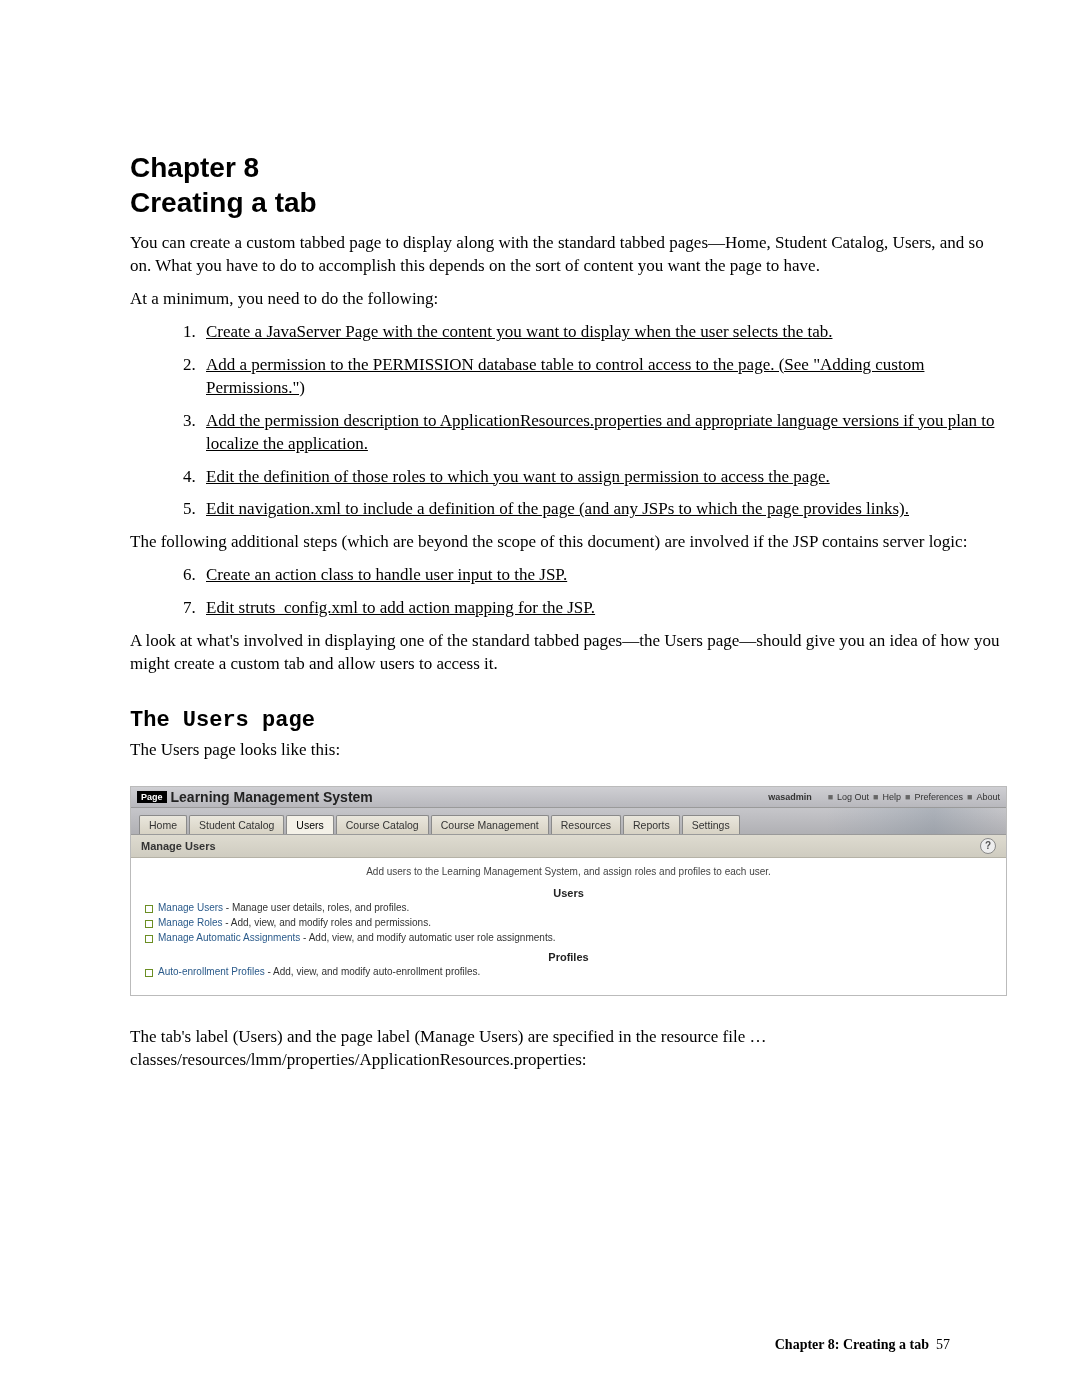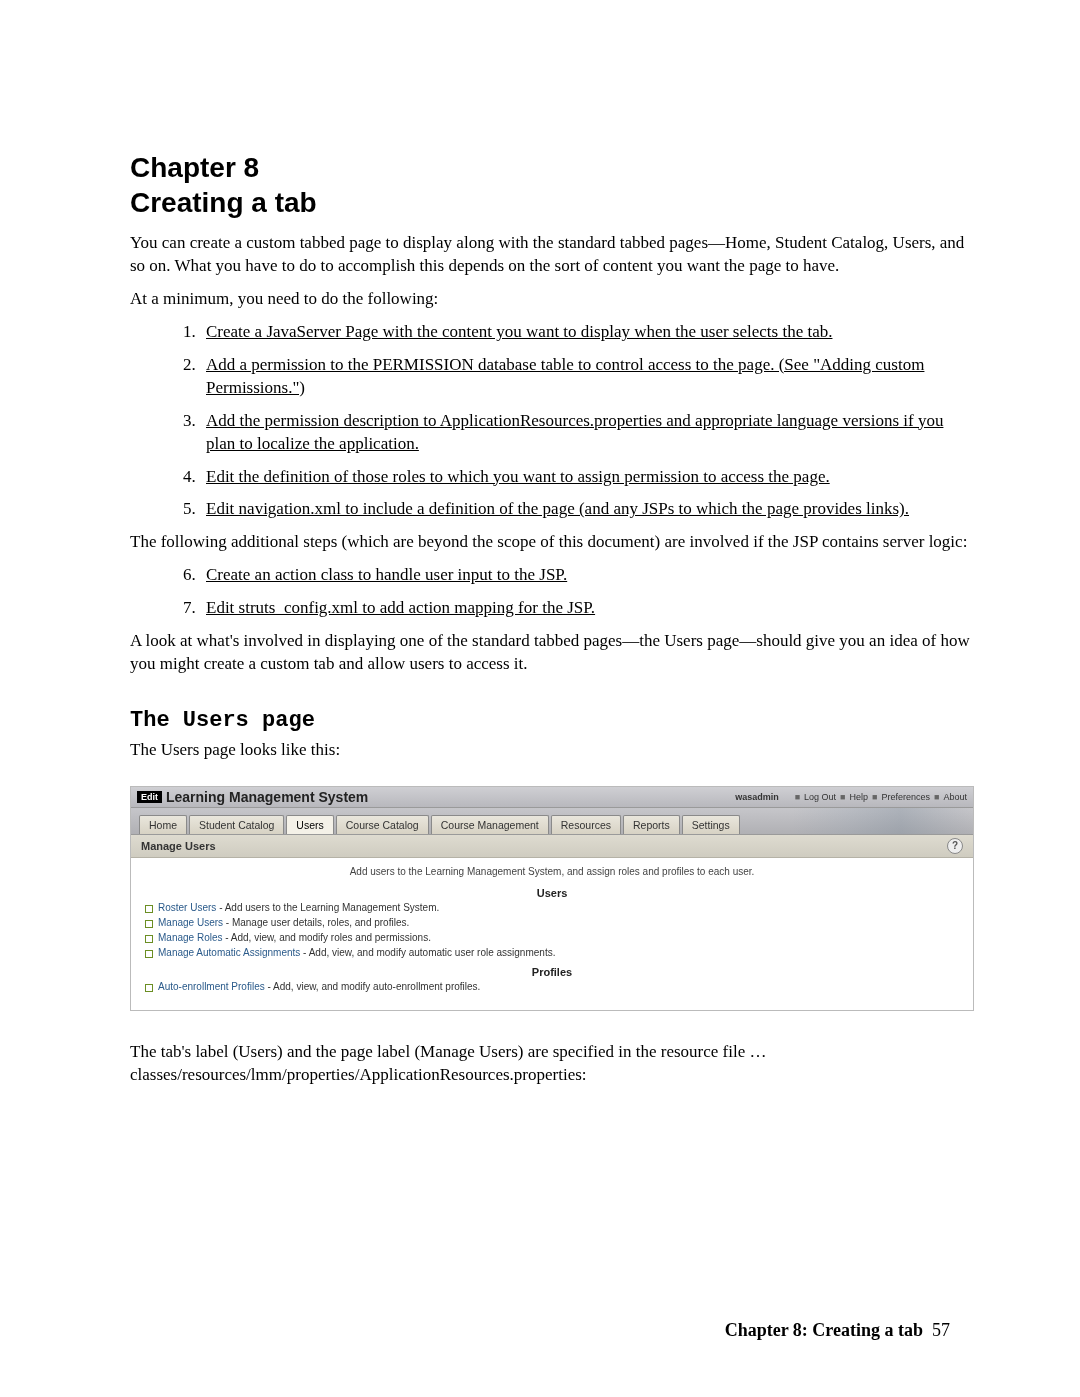--- a/index.html
+++ b/index.html
@@ -4,21 +4,21 @@
 <style>
   body {
     margin: 0;
     padding: 0;
     background: #fff;
     font-family: Georgia, 'Times New Roman', serif;
     color: #000;
     width: 1080px;
   }
   .page {
-    padding: 150px 106px 80px 130px;
+    padding: 150px 73px 80px 130px;
     box-sizing: border-box;
     min-height: 1397px;
     position: relative;
   }
   h1.chapter-title {
     font-family: Arial, Helvetica, sans-serif;
     font-weight: bold;
     font-size: 28px;
     margin: 0 0 12px 0;
     line-height: 1.25;
@@ -165,23 +165,23 @@
     border:1px solid #6b8e23;
     margin-top:3px;
     flex:0 0 auto;
   }
   .lnk {
     color:#2a5a8a;
   }
   .desc { color:#333; }
   .footer {
     position:absolute;
-    bottom: 56px;
+    bottom: 44px;
     right: 130px;
-    font-size: 18px;
+    font-size: 14px;
   }
   .footer b { font-weight: bold; }
 </style>
 </head>
 <body>
 
 <div class="page">
   <h1 class="chapter-title">
     <span>Chapter 8</span><br>
     <span>Creating a tab</span>
@@ -205,21 +205,21 @@
     <li>Edit struts_config.xml to add action mapping for the JSP.</li>
   </ol>
 
   <p class="body">A look at what's involved in displaying one of the standard tabbed pages—the Users page—should give you an idea of how you might create a custom tab and allow users to access it.</p>
 
   <h2 class="section-title">The Users page</h2>
   <p class="body">The Users page looks like this:</p>
 
   <div class="shot">
     <div class="shot-top">
-      <span class="lotus-badge">Edit</span>
+      <span class="lotus-badge">Page</span>
       <span class="lms-name">Learning Management System</span>
       <div class="shot-top-right">
         <span class="uname">wasadmin</span>
         <span class="sep">■</span>
         <span>Log Out</span>
         <span class="sep">■</span>
         <span>Help</span>
         <span class="sep">■</span>
         <span>Preferences</span>
         <span class="sep">■</span>
@@ -240,24 +240,20 @@
     <div class="shot-header">
       <span>Manage Users</span>
       <span class="help-icon">?</span>
     </div>
     <div class="shot-body">
       <div class="lead">Add users to the Learning Management System, and assign roles and profiles to each user.</div>
 
       <div class="grp-title">Users</div>
       <div class="lnk-row">
         <span class="bullet"></span>
-        <span><span class="lnk">Roster Users</span><span class="desc"> - Add users to the Learning Management System.</span></span>
-      </div>
-      <div class="lnk-row">
-        <span class="bullet"></span>
         <span><span class="lnk">Manage Users</span><span class="desc"> - Manage user details, roles, and profiles.</span></span>
       </div>
 
       <div class="lnk-row">
         <span class="bullet"></span>
         <span><span class="lnk">Manage Roles</span><span class="desc"> - Add, view, and modify roles and permissions.</span></span>
       </div>
       <div class="lnk-row">
         <span class="bullet"></span>
         <span><span class="lnk">Manage Automatic Assignments</span><span class="desc"> - Add, view, and modify automatic user role assignments.</span></span>

